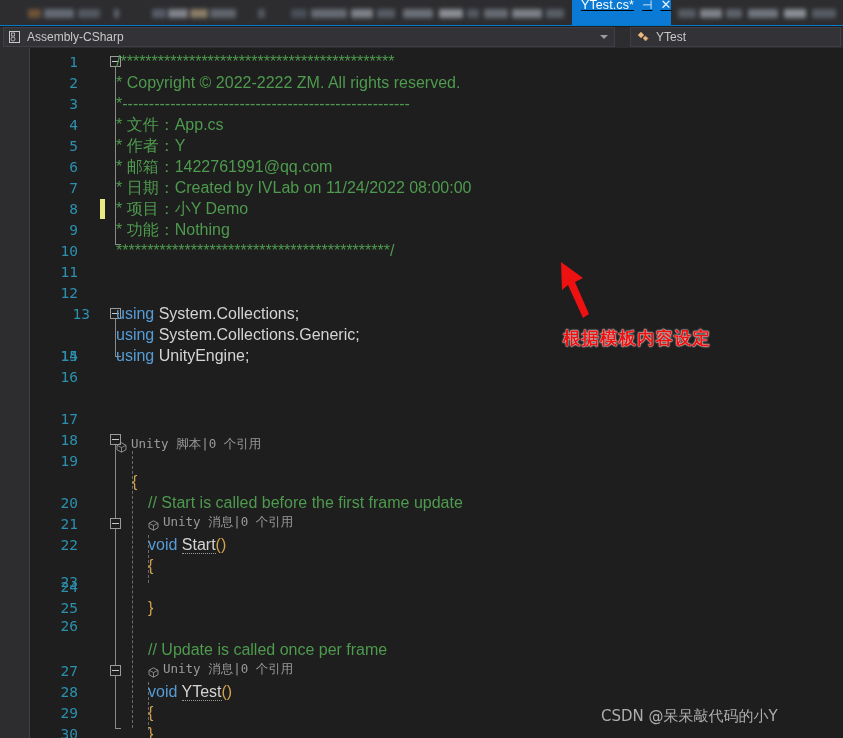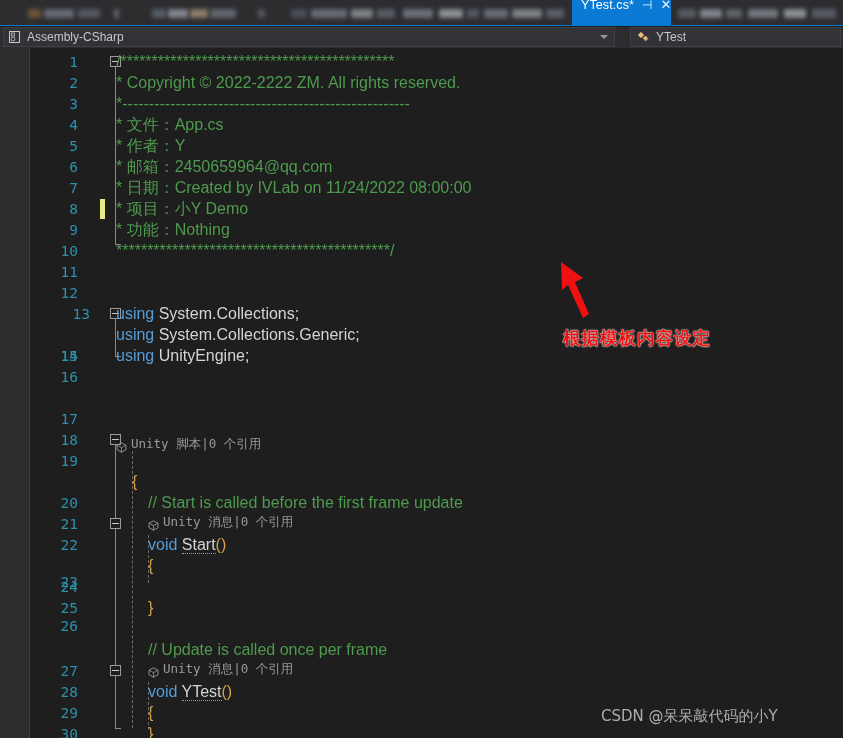--- a/index.html
+++ b/index.html
@@ -8,21 +8,21 @@
     background:#1e1e1e;
     font-family:"Liberation Sans", sans-serif;
     -webkit-font-smoothing:antialiased;
   }
   #app{position:relative;width:843px;height:738px;background:#1e1e1e;}
 
   
   .tabbar{position:absolute;left:0;top:0;width:843px;height:26px;background:#2d2d30;overflow:hidden;}
   .blurtab{position:absolute;top:0;height:26px;display:flex;align-items:center;}
   .blurtab .bk{position:absolute;border-radius:1px;filter:blur(2.2px);opacity:.85;}
-  .tab-active{position:absolute;top:0;height:26px;background:#0a7ad4;display:flex;align-items:center;padding:0 6px 17px 9px;box-sizing:border-box;}
+  .tab-active{position:absolute;top:0;height:26px;background:#0a7ad4;display:flex;align-items:center;padding:0 6px 17px 9px;box-sizing:border-box;text-decoration:underline;}
   .tab-active .tlabel{color:#ffffff;font-size:12.5px;font-family:"Liberation Sans",sans-serif;letter-spacing:.1px;}
   .tab-active .tico{color:#e7f2fb;font-size:12px;margin-left:8px;line-height:1;display:inline-block;}
   .tab-underline{position:absolute;left:0;top:25px;width:843px;height:2px;background:#007acc;}
 
   
   .navbar{position:absolute;left:0;top:27px;width:843px;height:26px;background:#2d2d30;border-bottom:1px solid #3e3e42;box-sizing:border-box;}
   .nav-left{position:absolute;left:3px;top:0;width:612px;height:20px;background:#333337;border:1px solid #3f3f46;box-sizing:border-box;display:flex;align-items:center;}
   .nav-right{position:absolute;left:630px;top:0;width:211px;height:20px;background:#333337;border:1px solid #3f3f46;box-sizing:border-box;display:flex;align-items:center;}
   .nav-left .nlabel,.nav-right .nlabel{color:#c8c8c8;font-size:12px;font-family:"Liberation Sans",sans-serif;margin-left:5px;}
   .nav-caret{position:absolute;right:6px;top:7px;width:0;height:0;border-left:4px solid transparent;border-right:4px solid transparent;border-top:4px solid #9a9a9a;}
@@ -193,21 +193,21 @@
 
     <div class="dash" style="left:102px;top:403px;height:277px;"></div>
     <div class="dash" style="left:118px;top:487px;height:48px;"></div>
     <div class="dash" style="left:118px;top:634px;height:48px;"></div>
 
     <div class="code cmt" style="top:3px;">/********************************************</div>
     <div class="code cmt" style="top:24px;"> *  Copyright © 2022-2222 ZM. All rights reserved.</div>
     <div class="code cmt" style="top:45px;"> *------------------------------------------------------</div>
     <div class="code cmt" style="top:66px;"> *  文件：App.cs</div>
     <div class="code cmt" style="top:87px;"> *  作者：Y</div>
-    <div class="code cmt" style="top:108px;"> *  邮箱：2450659964@qq.com</div>
+    <div class="code cmt" style="top:108px;"> *  邮箱：1422761991@qq.com</div>
     <div class="code cmt" style="top:129px;"> *  日期：Created by IVLab on 11/24/2022 08:00:00</div>
     <div class="code cmt" style="top:150px;"> *  项目：小Y Demo</div>
     <div class="code cmt" style="top:171px;"> *  功能：Nothing</div>
     <div class="code cmt" style="top:192px;"> ********************************************/</div>
 
     <div class="code" style="top:255px;">
       <span class="kw">using</span><span class="id"> System.Collections;</span>
     </div>
     <div class="code" style="top:276px;">
       <span class="kw">using</span><span class="id"> System.Collections.Generic;</span>

